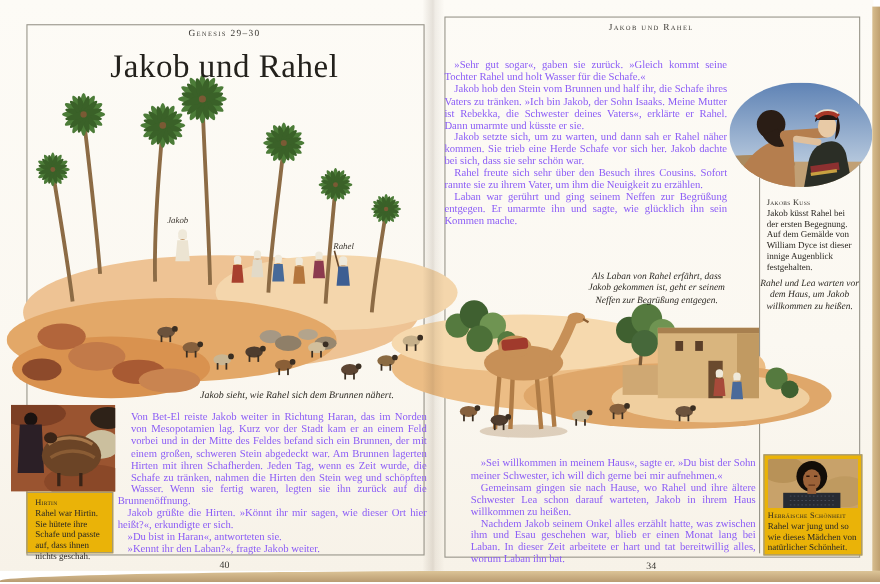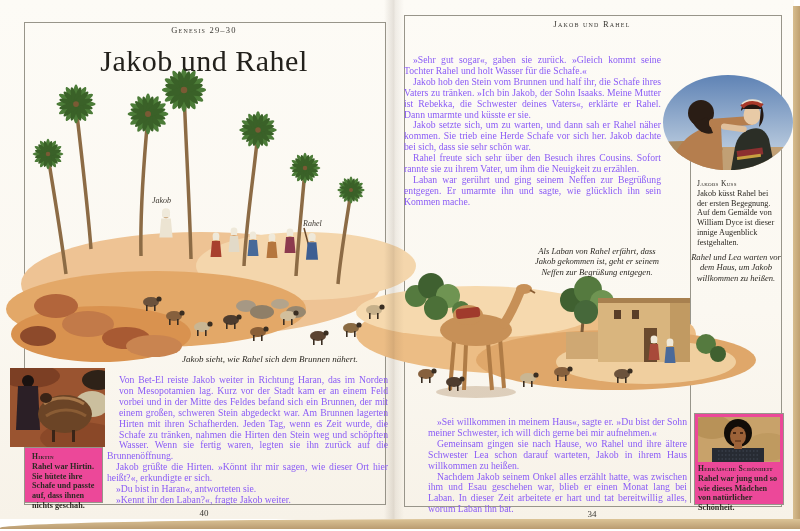--- a/index.html
+++ b/index.html
@@ -35,21 +35,21 @@
   .textcol p{margin:0;font-size:9.7px;line-height:10.9px;text-align:justify;}
   .textcol p.ind{text-indent:9px;}
   .left-text{left:107px;top:375px;width:281px;}
   .right-text-top{left:404px;top:55px;width:257px;}
   .right-text-bottom{left:404px;top:417px;width:259px;margin-left:24px;}
   .float-spacer{float:left;width:12px;height:74px;}
   .photo{position:absolute;z-index:2;overflow:hidden;}
   .photo-hirtin{left:10px;top:368px;width:95px;height:79px;}
   .oval{left:663px;top:75px;width:130px;height:95px;border-radius:50%;}
   .sidebar-rule{position:absolute;left:690px;top:160px;width:1px;height:343px;background:#98958a;z-index:1;}
-  .capbox{position:absolute;z-index:3;background:#ec4899;border:1px solid #98958a;color:#2c2923;font-weight:bold;}
+  .capbox{position:absolute;z-index:3;background:#eab308;border:1px solid #98958a;color:#2c2923;}
   .capbox .cap-title{font-variant:small-caps;font-size:7.6px;letter-spacing:0.3px;margin:0 0 1px 0;}
   .capbox .cap-text, .capfree .cap-text{font-size:8.2px;line-height:9.7px;margin:0;}
   .hirtin-box{left:24px;top:447px;width:79px;height:56px;padding:4px 4px 3px 7px;box-sizing:border-box;}
   .girl-box{left:694px;top:413px;width:90px;height:92px;padding:3px;box-sizing:border-box;}
   .girl-box .photo-girl{position:relative;width:82px;height:45px;overflow:hidden;margin-bottom:2px;}
   .capfree{position:absolute;z-index:3;color:#2c2923;}
   .kuss-cap{left:697px;top:179px;width:83px;}
   .capfree .cap-title{font-variant:small-caps;font-size:7.6px;letter-spacing:0.3px;margin:0 12px 1px 0;}
   .cap-laban{left:532px;top:246px;width:130px;}
   .cap-house{left:686px;top:252px;width:100px;}

